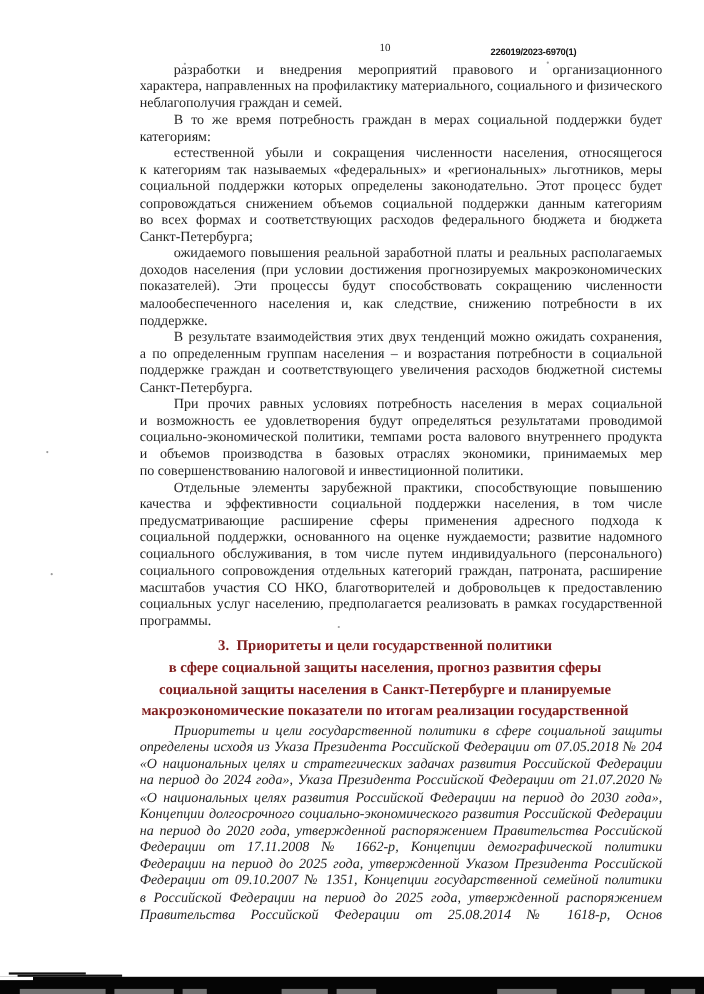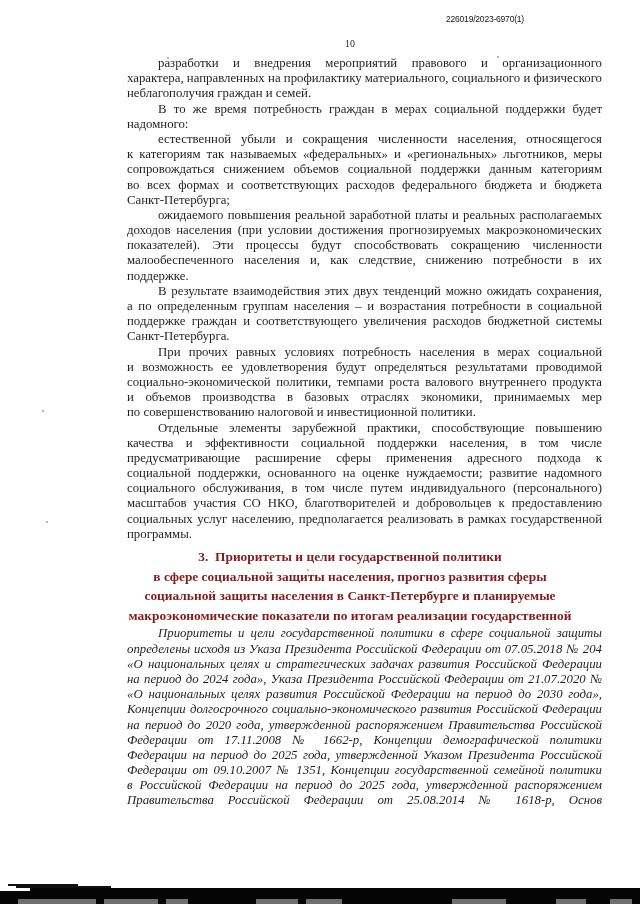--- a/index.html
+++ b/index.html
@@ -7,25 +7,25 @@
     position: relative;
     width: 640px;
     height: 904px;
     background: #ffffff;
     overflow: hidden;
     font-family: "Liberation Serif", "DejaVu Serif", serif;
     color: #1c1c1c;
   }
   #doc-number {
     position: absolute;
-    top: 14px;
+    top: 42px;
     left: 446px;
     font-family: "Liberation Sans", "DejaVu Sans", sans-serif;
     font-size: 8.5px;
-    font-weight: 400;
+    font-weight: 700;
     letter-spacing: -0.2px;
     color: #141414;
   }
   #text-column {
     position: absolute;
     left: 98px;
     top: 38px;
     width: 504px;
   }
   #page-number {
@@ -104,23 +104,24 @@
   <div id="doc-number">226019/2023-6970(1)</div>
 
   <div id="text-column">
     <div id="page-number">10</div>
 
     <div id="para-before" class="tblock">
         <div class="tline indent">разработки и внедрения мероприятий правового и организационного</div>
         <div class="tline">характера, направленных на профилактику материального, социального и физического</div>
         <div class="tline lastline">неблагополучия граждан и семей.</div>
         <div class="tline indent">В то же время потребность граждан в мерах социальной поддержки будет снижаться</div>
-        <div class="tline lastline">надомного:</div>
+        <div class="tline lastline">категориям:</div>
         <div class="tline indent">естественной убыли и сокращения численности населения, относящегося</div>
         <div class="tline">к категориям так называемых «федеральных» и «региональных» льготников, меры</div>
+        <div class="tline">социальной поддержки которых определены законодательно. Этот процесс будет</div>
         <div class="tline">сопровождаться снижением объемов социальной поддержки данным категориям граждан</div>
         <div class="tline">во всех формах и соответствующих расходов федерального бюджета и бюджета</div>
         <div class="tline lastline">Санкт-Петербурга;</div>
         <div class="tline indent">ожидаемого повышения реальной заработной платы и реальных располагаемых</div>
         <div class="tline">доходов населения (при условии достижения прогнозируемых макроэкономических</div>
         <div class="tline">показателей). Эти процессы будут способствовать сокращению численности</div>
         <div class="tline">малообеспеченного населения и, как следствие, снижению потребности в их социальной</div>
         <div class="tline lastline">поддержке.</div>
         <div class="tline indent">В результате взаимодействия этих двух тенденций можно ожидать сохранения,</div>
         <div class="tline">а по определенным группам населения – и возрастания потребности в социальной</div>
@@ -129,20 +130,21 @@
         <div class="tline indent">При прочих равных условиях потребность населения в мерах социальной поддержки</div>
         <div class="tline">и возможность ее удовлетворения будут определяться результатами проводимой</div>
         <div class="tline">социально-экономической политики, темпами роста валового внутреннего продукта</div>
         <div class="tline">и объемов производства в базовых отраслях экономики, принимаемых мер</div>
         <div class="tline lastline">по совершенствованию налоговой и инвестиционной политики.</div>
         <div class="tline indent">Отдельные элементы зарубежной практики, способствующие повышению уровня,</div>
         <div class="tline">качества и эффективности социальной поддержки населения, в том числе</div>
         <div class="tline">предусматривающие расширение сферы применения адресного подхода к предоставлению</div>
         <div class="tline">социальной поддержки, основанного на оценке нуждаемости; развитие надомного</div>
         <div class="tline">социального обслуживания, в том числе путем индивидуального (персонального)</div>
+        <div class="tline">социального сопровождения отдельных категорий граждан, патроната, расширение</div>
         <div class="tline">масштабов участия СО НКО, благотворителей и добровольцев к предоставлению</div>
         <div class="tline">социальных услуг населению, предполагается реализовать в рамках государственной</div>
         <div class="tline lastline">программы.</div>
       </div>
 
     <div id="section-heading">
         <div class="hline">3.&nbsp; Приоритеты и цели государственной политики</div>
         <div class="hline">в сфере социальной защиты населения, прогноз развития сферы</div>
         <div class="hline">социальной защиты населения в Санкт-Петербурге и планируемые</div>
         <div class="hline">макроэкономические показатели по итогам реализации государственной программы</div>

